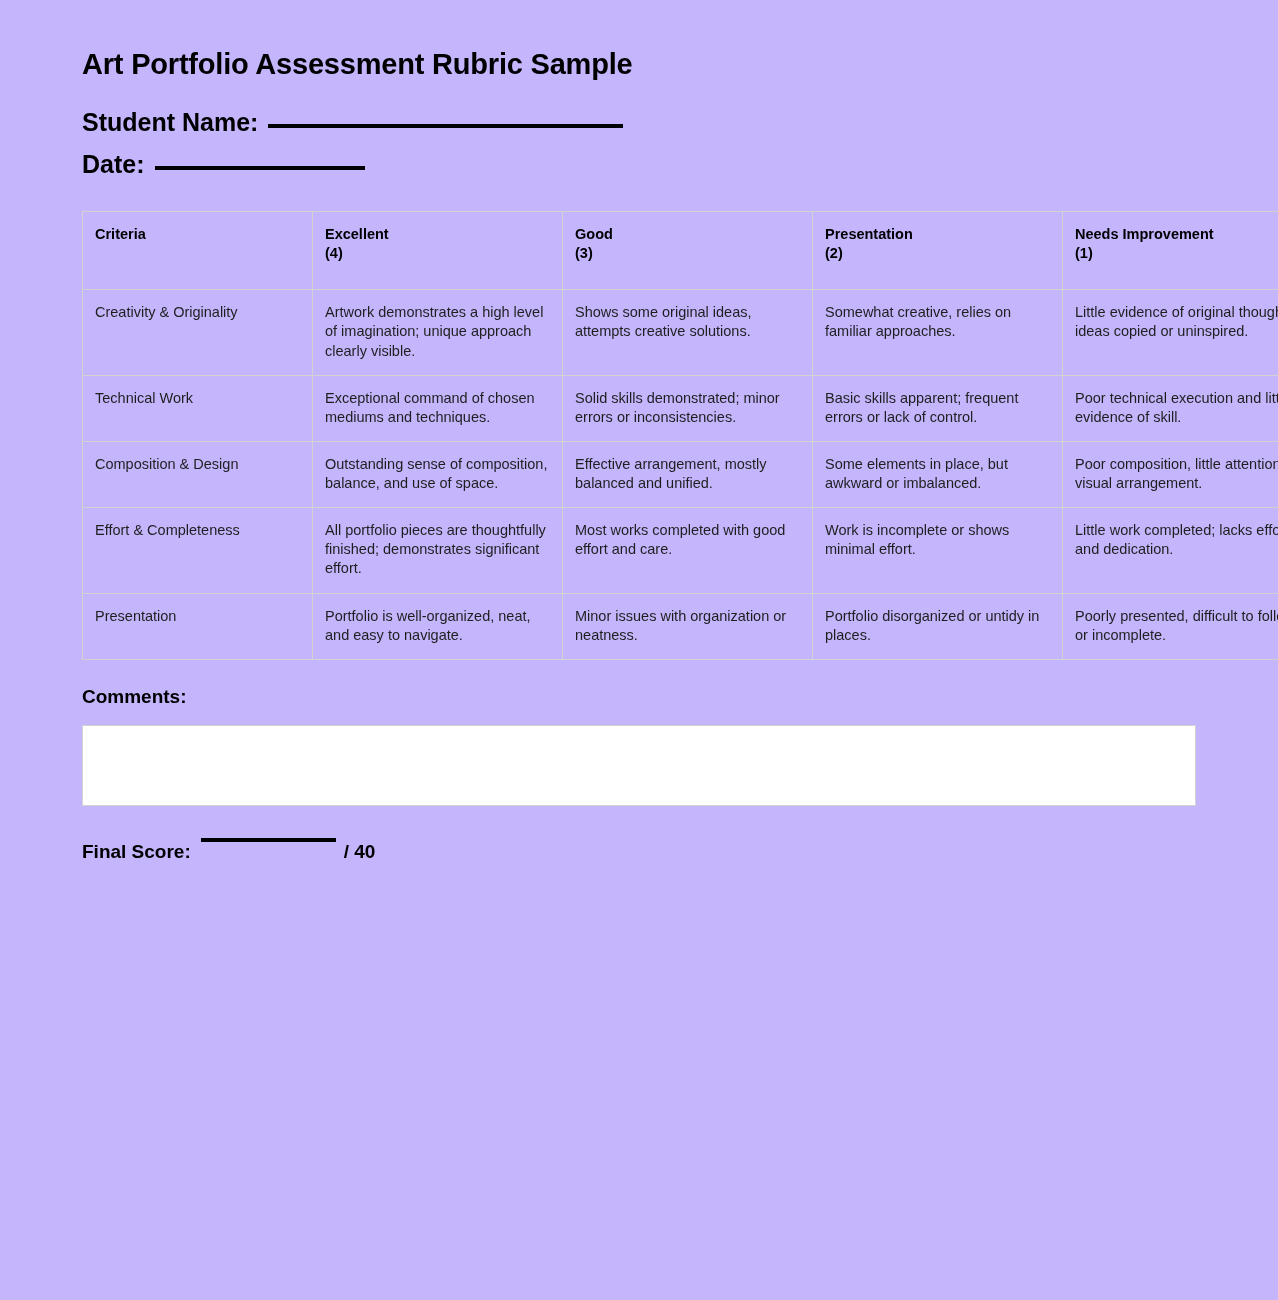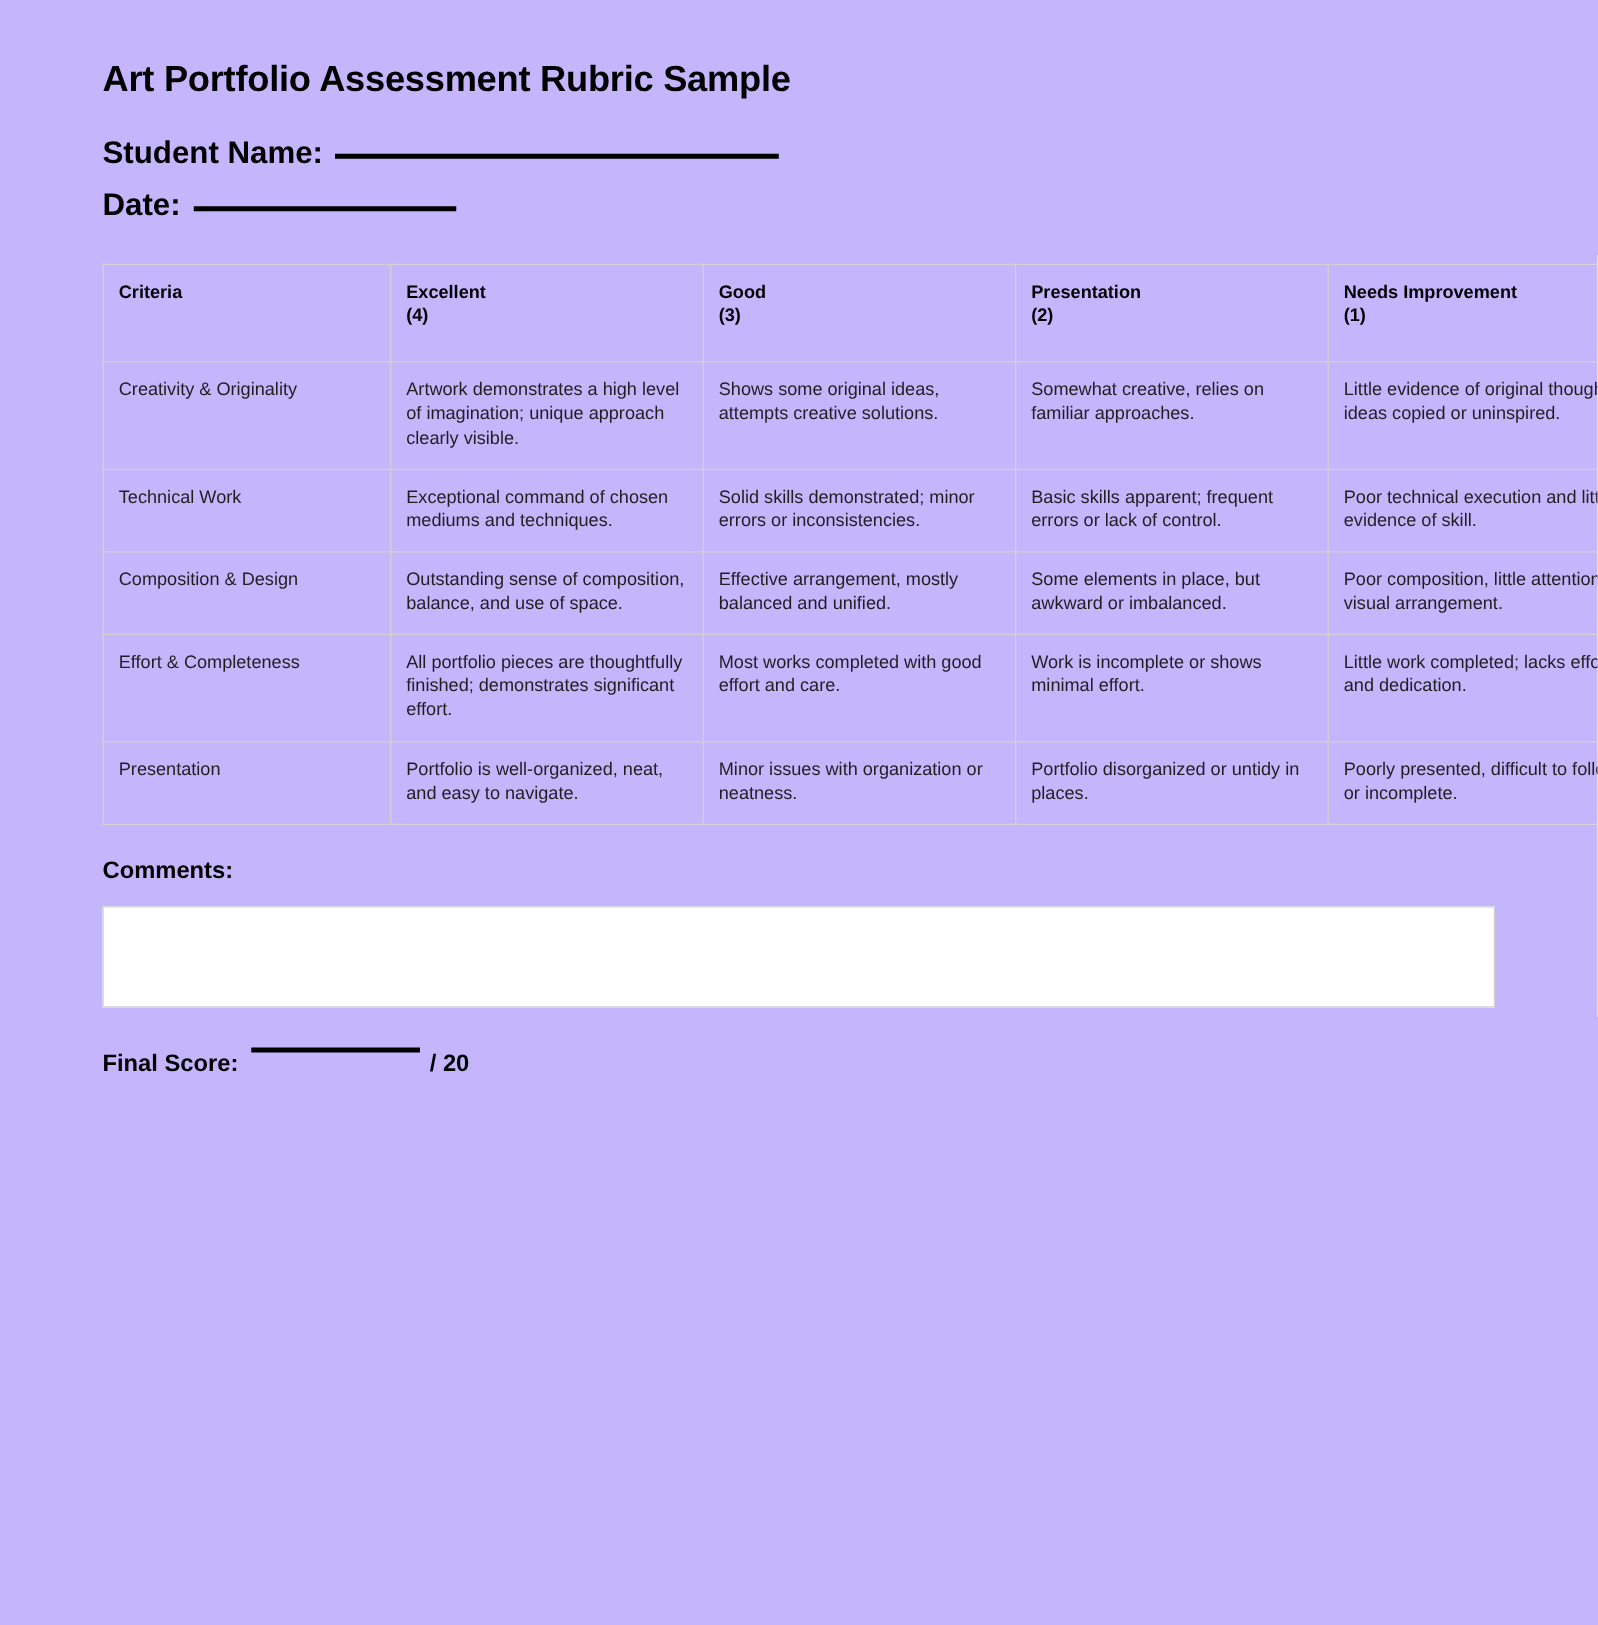--- a/index.html
+++ b/index.html
@@ -200,16 +200,16 @@
       </tr>
     </tbody>
   </table>
 
   <div class="comments-label">Comments:</div>
   <div class="comments-box"></div>
 
   <div class="final-score">
     <span>Final Score:</span>
     <span class="blank-rule blank-final"></span>
-    <span>/ 20</span>
+    <span>/ 40</span>
   </div>
 
 </div>
 
 </body></html>

